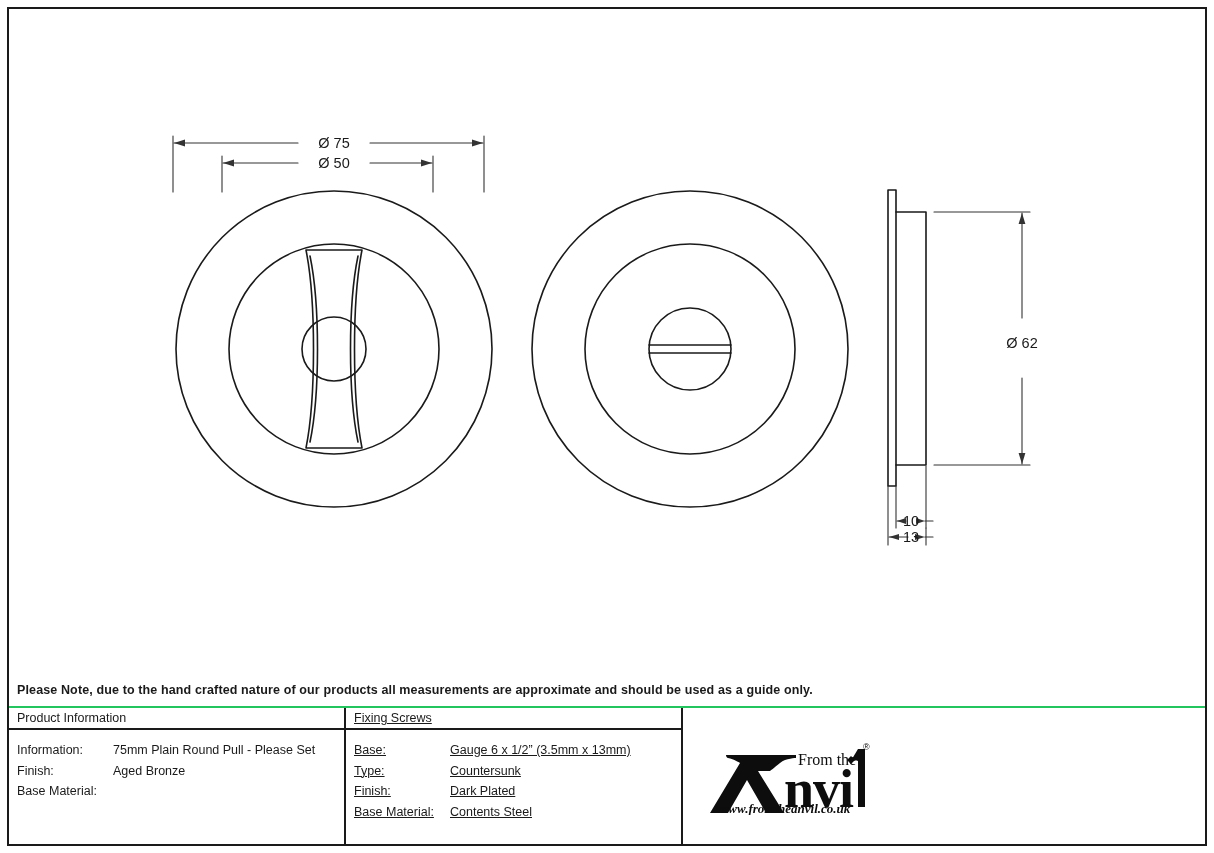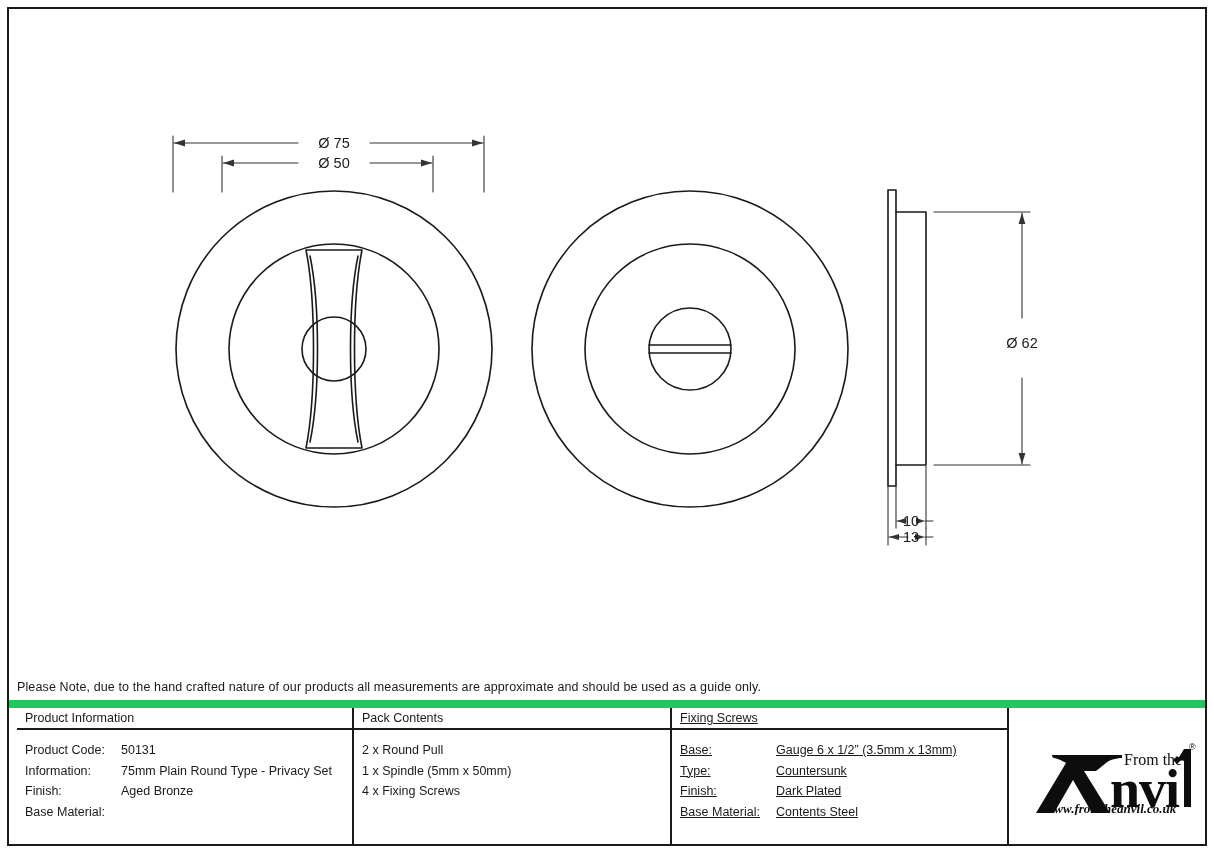--- a/index.html
+++ b/index.html
@@ -31,31 +31,31 @@
     position:absolute;
     left:9px;
     top:674px;
     width:1196px;
     height:170px;
     box-sizing:border-box;
   }
   .note-row{
     position:absolute;left:0;top:0;
     width:100%;height:34px;
-    border-bottom:8px solid #22c55e;
-    box-sizing:border-box;
-    display:flex;align-items:center;
+    border-bottom:2px solid #22c55e;
+    box-sizing:border-box;
+    display:flex;align-items:center;font-weight:bold;
   }
   .note-row .note-txt{
     padding-left:8px;
     font-size:12.5px;
     letter-spacing:.01em;
   }
   .cols{
-    position:absolute;left:8px;top:34px;
+    position:absolute;left:0;top:34px;
     width:100%;height:136px;
     display:flex;
   }
   .col{
     position:relative;
     box-sizing:border-box;
     border-right:2px solid #1a1a1a;
     height:100%;
   }
   .col:last-child{border-right:none;}
@@ -193,45 +193,33 @@
     <div class="note-row">
       <span class="note-txt">Please Note, due to the hand crafted nature of our products all measurements are approximate and should be used as a guide only.</span>
     </div>
 
     <div class="cols">
 
       <div class="col col-pi">
         <div class="col-head">Product Information</div>
         <div class="col-body">
           <div class="kv">
-            <span class="k">Product Code:</span>
-            <span class="v">50131</span>
-          </div>
-          <div class="kv">
             <span class="k">Information:</span>
-            <span class="v">75mm Plain Round Type - Privacy Set</span>
+            <span class="v">75mm Plain Round Pull - Please Set</span>
           </div>
           <div class="kv">
             <span class="k">Finish:</span>
             <span class="v">Aged Bronze</span>
           </div>
           <div class="kv">
             <span class="k">Base Material:</span>
           </div>
         </div>
       </div>
 
-      <div class="col col-pc">
-        <div class="col-head">Pack Contents</div>
-        <div class="col-body">
-          <div class="plain-line">2 x Round Pull</div>
-          <div class="plain-line">1 x Spindle (5mm x 50mm)</div>
-          <div class="plain-line">4 x Fixing Screws</div>
-        </div>
-      </div>
 
       <div class="col col-fs">
         <div class="col-head">Fixing Screws</div>
         <div class="col-body">
           <div class="kv">
             <span class="k">Base:</span>
             <span class="v">Gauge 6 x 1/2” (3.5mm x 13mm)</span>
           </div>
           <div class="kv">
             <span class="k">Type:</span>

